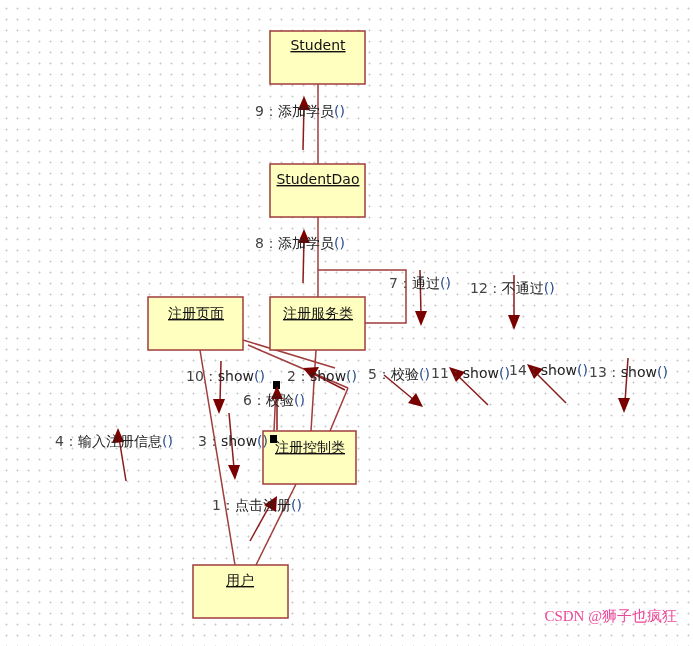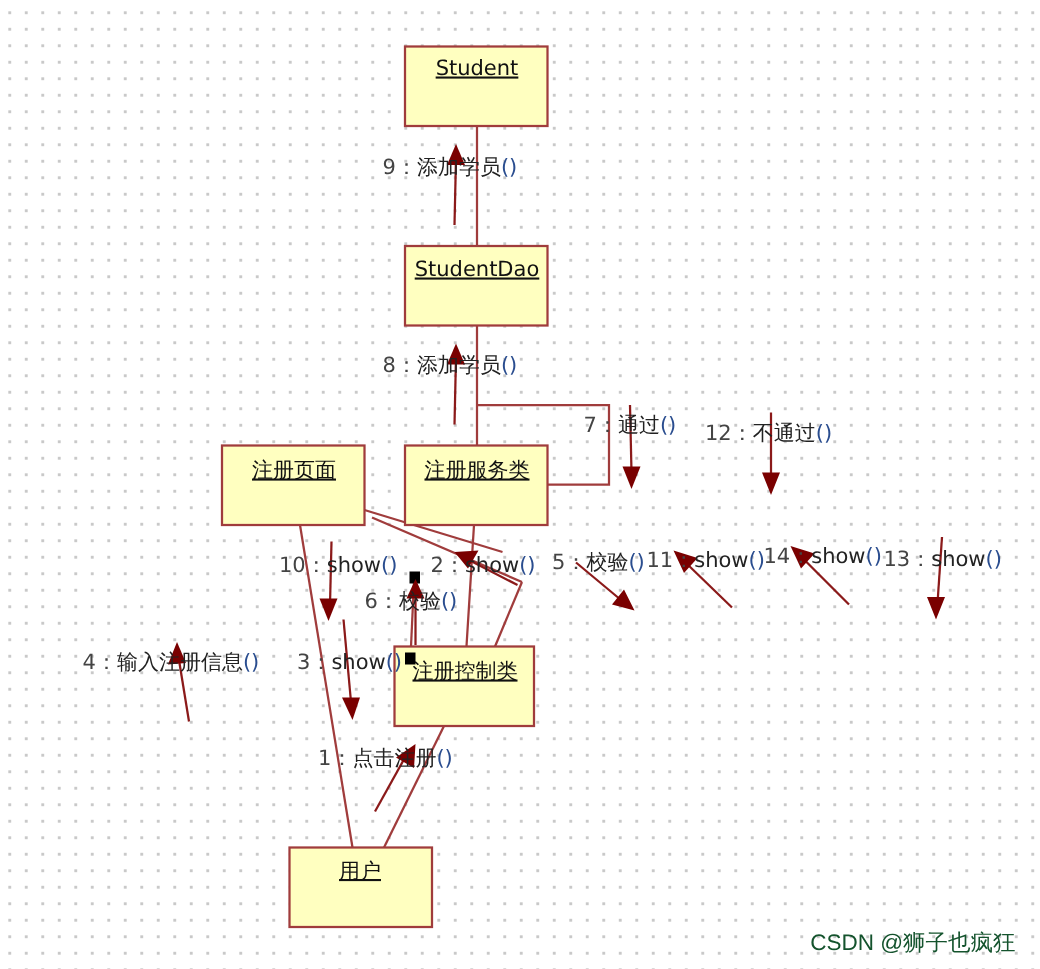--- a/index.html
+++ b/index.html
@@ -13,21 +13,21 @@
   }
   svg { position: absolute; left: 0; top: 0; }
   .obj { fill: #ffffc0; stroke: #a03c3c; stroke-width: 1.5; }
   .obj-label { font-family: "DejaVu Sans", sans-serif; font-size: 14px; fill: #111; text-decoration: underline; }
   .link { stroke: #a03c3c; stroke-width: 1.5; fill: none; }
   .msg-num { font-family: "DejaVu Sans", sans-serif; font-size: 14px; fill: #444; }
   .msg-text { font-family: "DejaVu Sans", sans-serif; font-size: 14px; fill: #222; }
   .msg-paren { fill: #2a4d8f; }
   .arrow-line { stroke: #8b1a1a; stroke-width: 1.5; }
   .arrow-head { fill: #7a0000; }
-  .watermark { position: absolute; right: 16px; bottom: 8px; font-family: Liberation Sans, sans-serif; font-size: 15px; color: #14532d; }
+  .watermark { position: absolute; right: 16px; bottom: 20px; font-family: Liberation Serif, serif; font-size: 15px; color: #ec4899; }
   .handle { fill: #000; }
 </style>
 </head>
 <body>
 
 <svg width="693" height="646" viewBox="0 0 693 646">
 
   <g>
     <line class="link" x1="318" y1="84" x2="318" y2="164"></line>
     <line class="link" x1="318" y1="217" x2="318" y2="297"></line>

